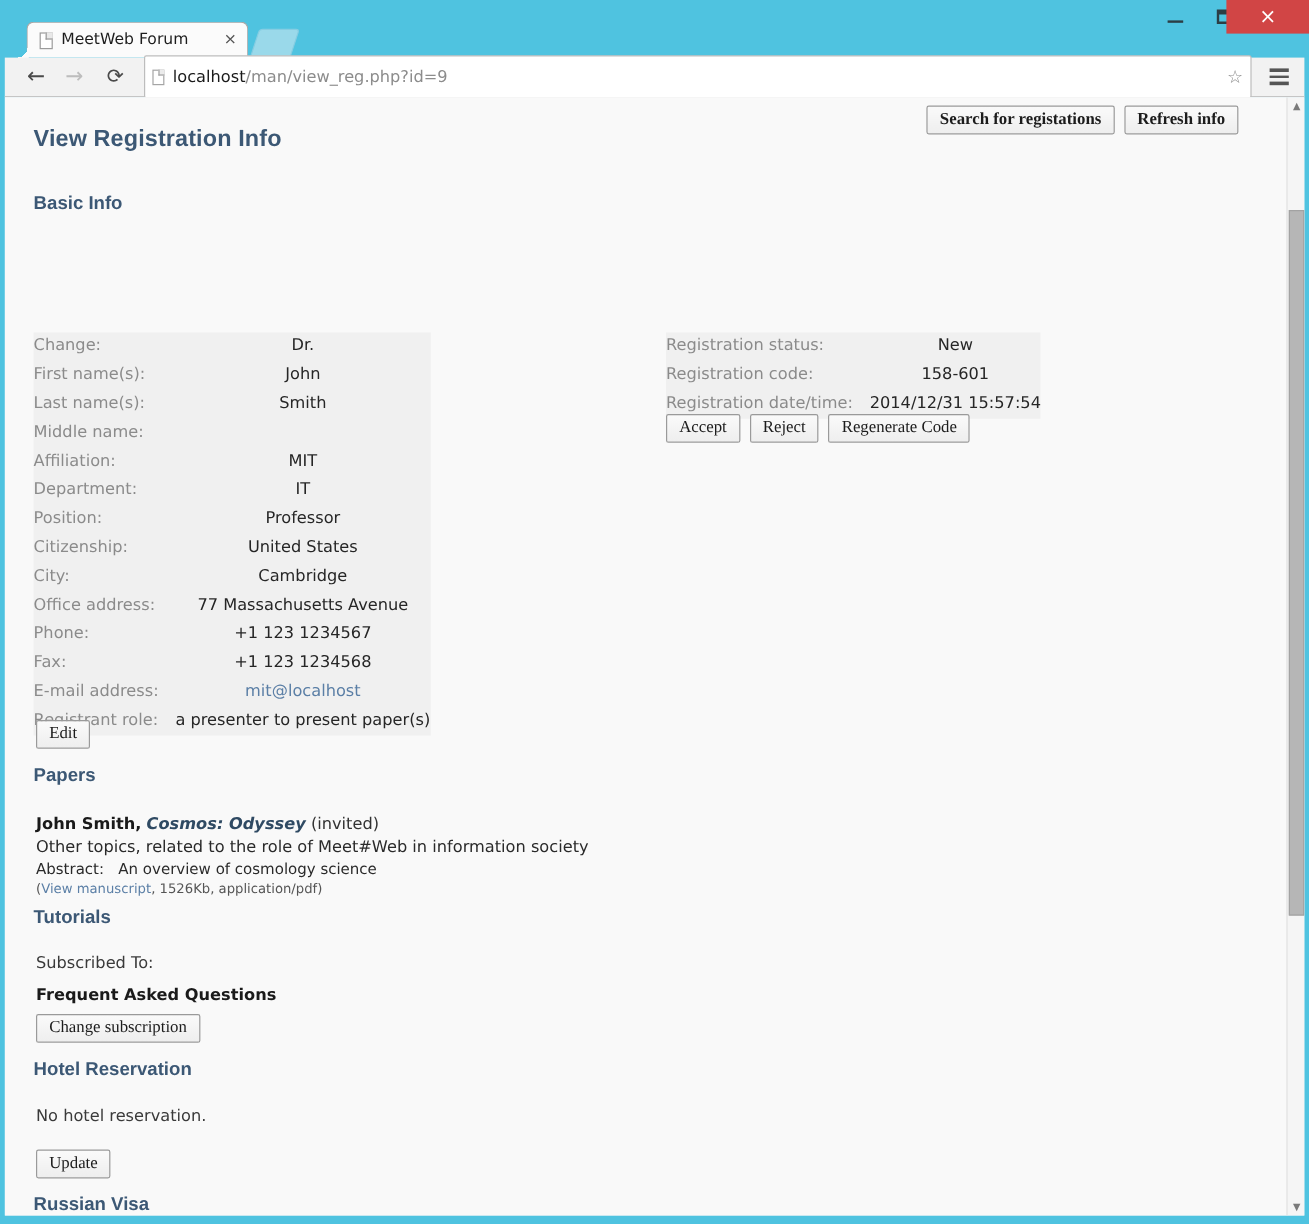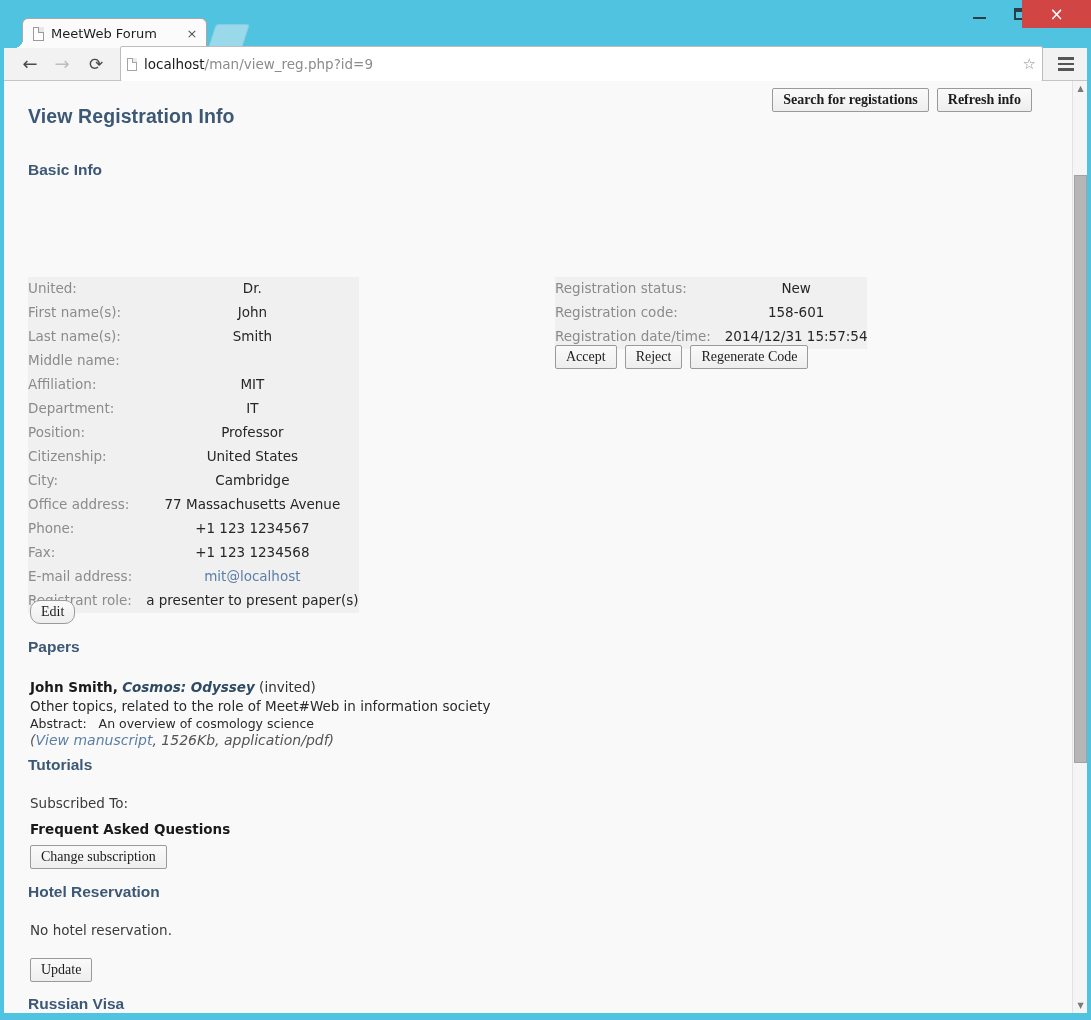--- a/index.html
+++ b/index.html
@@ -231,37 +231,37 @@
   .info-table td.lbl {
     color: #8b8b8b;
     padding-right: 14px;
   }
   .info-table td.val {
     color: #262626;
     text-align: center;
   }
   .info-table td.val a { color: #5b7fa6; text-decoration: none; }
 
-  #basic-edit { position: absolute; left: 26px; top: 519px; border-radius: 10px; }
+  #basic-edit { position: absolute; left: 26px; top: 519px; }
   #reg-actions { position: absolute; left: 551px; top: 264px; display:flex; gap: 8px; }
 
   
   #paper-block {
     position: absolute; left: 26px; top: 596px;
     font-size: 13.5px;
     color: #262626;
     line-height: 1.0;
   }
   #paper-line1 { font-size: 13.5px; line-height: 20px; }
   #paper-author { font-weight: bold; color: #1a1a1a; }
   #paper-title { font-weight: bold; font-style: italic; color: #2f4a63; }
   #paper-invited { color: #333; }
   #paper-line2 { font-size: 13.5px; line-height: 18px; color: #2a2a2a; }
   #paper-line3 { font-size: 12.5px; line-height: 17px; color: #2a2a2a; }
-  #paper-line4 { font-size: 14px; line-height: 17px; color: #555; font-style: italic; }
+  #paper-line4 { font-size: 11px; line-height: 17px; color: #555; }
   #paper-line4 .lnk { color: #5b7fa6; }
 
   
   #tut-sub { position: absolute; left: 26px; top: 714px; font-size: 13.5px; color: #3a3a3a; }
   #tut-name { position: absolute; left: 26px; top: 740px; font-size: 13.5px; color: #1a1a1a; font-weight: bold; }
   #tut-btn { position: absolute; left: 26px; top: 764px; }
 
   
   #hotel-text { position: absolute; left: 26px; top: 841px; font-size: 13.5px; color: #3a3a3a; }
   #hotel-btn { position: absolute; left: 26px; top: 877px; }
@@ -320,21 +320,21 @@
 
       <h2 class="section" id="s-basic">Basic Info</h2>
       <h2 class="section" id="s-papers">Papers</h2>
       <h2 class="section" id="s-tuts">Tutorials</h2>
       <h2 class="section" id="s-hotel">Hotel Reservation</h2>
       <h2 class="section" id="s-visa">Russian Visa</h2>
 
       <table class="info-table" id="basic-table">
           <tbody id="basic-rows">
             <tr>
-              <td class="lbl">United:</td>
+              <td class="lbl">Change:</td>
               <td class="val">Dr.</td>
             </tr>
             <tr>
               <td class="lbl">First name(s):</td>
               <td class="val">John</td>
             </tr>
             <tr>
               <td class="lbl">Last name(s):</td>
               <td class="val">Smith</td>
             </tr>

